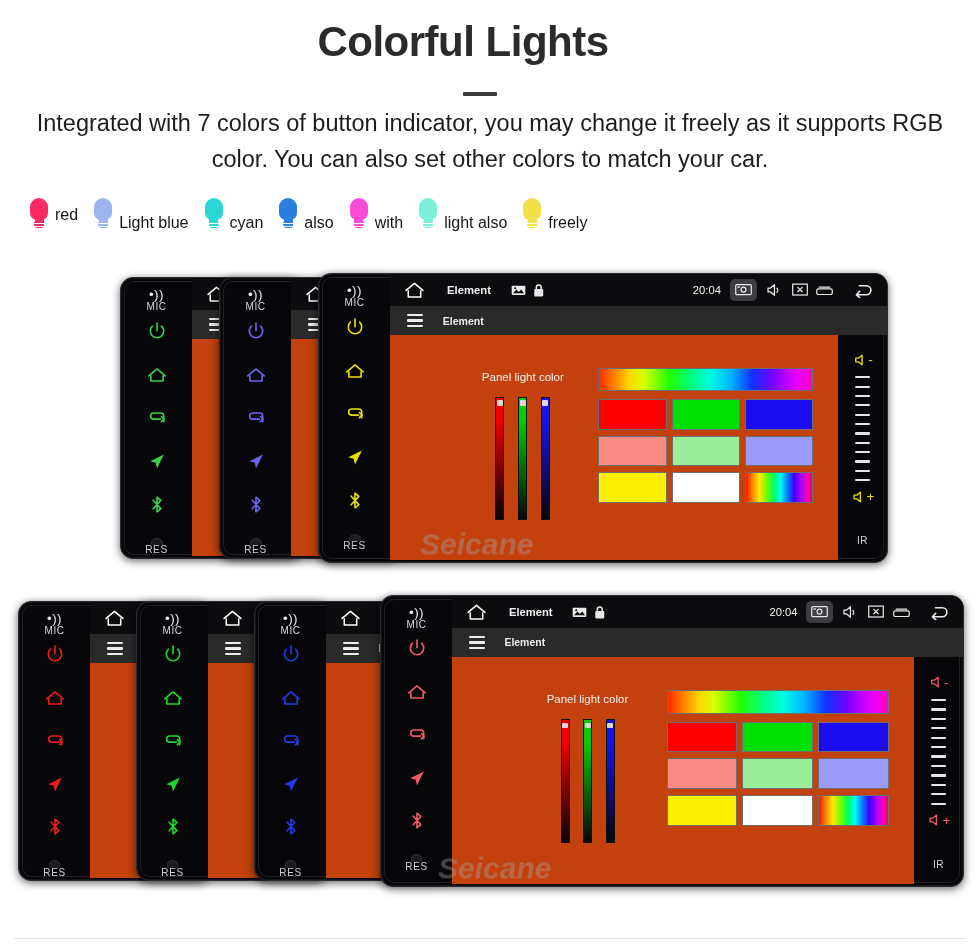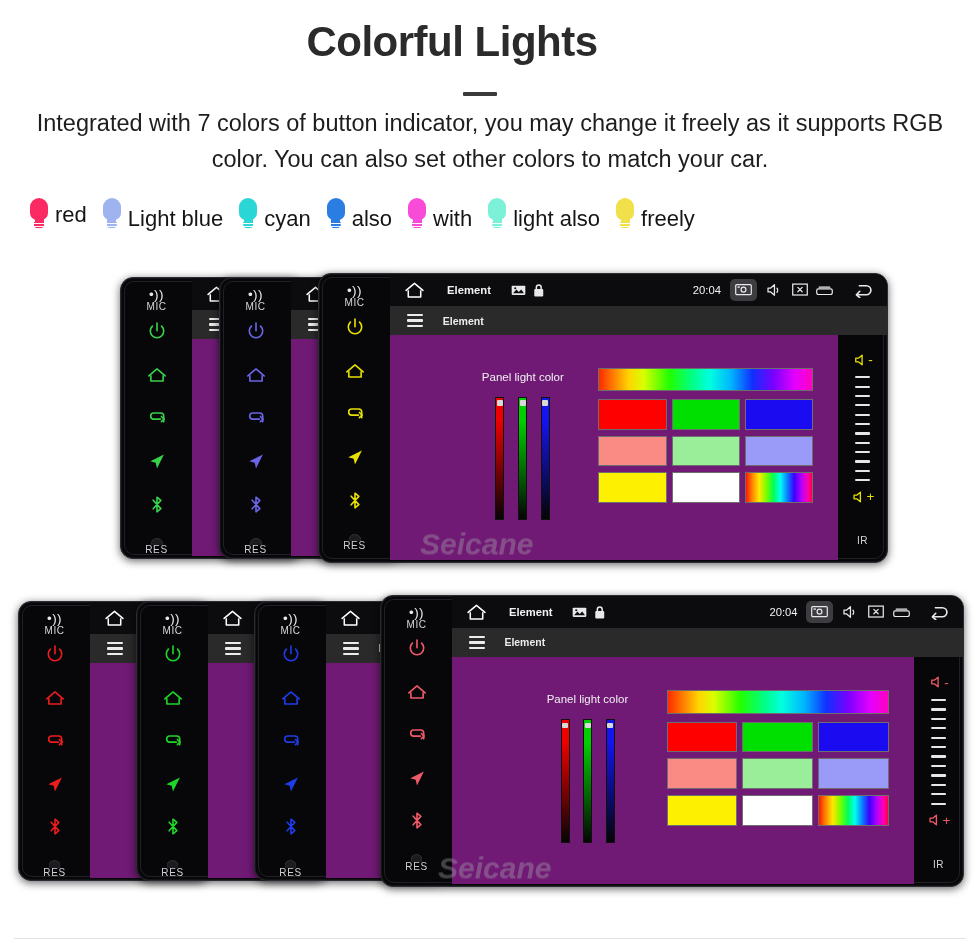--- a/index.html
+++ b/index.html
@@ -6,21 +6,21 @@
   body{
     width:980px;height:950px;background:#ffffff;
     font-family:"Liberation Sans","DejaVu Sans",sans-serif;
     overflow:hidden;position:relative;
   }
   .page{position:relative;width:980px;height:950px;}
 
   
   .title{
     position:absolute;left:0;top:18px;width:904px;text-align:center;
-    font-size:42px;font-weight:bold;color:#2b2b2b;letter-spacing:-0.5px;
+    font-size:42px;font-weight:bold;color:#2b2b2b;letter-spacing:-0.5px;padding-left:11px;
   }
   .divider{
     position:absolute;left:463px;top:92px;width:34px;height:4px;
     background:#3a3a3a;border-radius:1px;
   }
   .subtitle{
     position:absolute;left:24px;top:105px;width:932px;text-align:center;
     font-size:23.5px;color:#1d1d1d;line-height:1.55;font-weight:400;
   }
   .bulbrow{
@@ -35,21 +35,21 @@
     border-radius:9px 9px 7px 7px;
   }
   .bulb .neck{
     position:absolute;left:6.5px;top:20px;width:9px;height:4px;
   }
   .bulb .base{
     position:absolute;left:6px;top:24px;width:10px;height:8px;
     clip-path:polygon(0 0,100% 0,100% 55%,50% 100%,0 55%);
   }
   .bulb .slit{position:absolute;left:6px;width:10px;height:1.4px;background:rgba(255,255,255,.95);}
-  .bulblabel{font-size:22px;color:#151515;white-space:nowrap;}
+  .bulblabel{font-size:16px;color:#151515;white-space:nowrap;}
 
   
   .group{position:absolute;}
   .unit{
     position:absolute;
     background:#07070a;
     border-radius:13px;
     border:1px solid #2a2c33;
     box-shadow:0 0 0 1px rgba(255,255,255,0.05) inset, 0 2px 8px rgba(0,0,0,.6);
     overflow:hidden;
@@ -90,21 +90,21 @@
   .sb-btn{display:flex;align-items:center;justify-content:center;}
   .sb-btn.active{background:#3d3d41;border-radius:5px;}
 
   
   .appbar{position:absolute;left:0;right:0;background:#2a2a2a;display:flex;align-items:center;color:#ececec;z-index:2;}
   .burger{display:flex;flex-direction:column;justify-content:space-between;}
   .burger i{display:block;background:#ececec;border-radius:1px;}
   .appbar-title{font-weight:bold;}
 
   
-  .content{position:absolute;left:0;right:0;background:#701a75;}
+  .content{position:absolute;left:0;right:0;background:#c2410c;}
   .panel-label{position:absolute;color:#f0f0f0;white-space:nowrap;}
   .sliders{position:absolute;display:flex;}
   .slider{position:relative;border:1px solid #111;box-sizing:border-box;}
   .slider .knob{position:absolute;left:8%;width:84%;background:#d9d9d9;border-radius:1px;}
   .huebar{position:absolute;border:1px solid #6e6e6e;box-sizing:border-box;
     background:linear-gradient(to right,#ff2a00 0%,#ff8000 7%,#ffd400 14%,#d8ff00 21%,#22ff00 33%,#00ff88 44%,#00ffe0 52%,#00b4ff 62%,#1030ff 72%,#7a00ff 82%,#e400ff 92%,#ff00c0 100%);}
   .swatches{position:absolute;display:grid;}
   .sw{border:1px solid #6e6e6e;box-sizing:border-box;}
   .sw.rainbow{background:linear-gradient(to right,#ff1800 0%,#ff8a00 10%,#ffe800 20%,#6cff00 32%,#00ff5a 42%,#00fff0 52%,#0a7cff 63%,#3a00ff 73%,#b400ff 84%,#ff00b0 94%,#ff0040 100%);}
 

